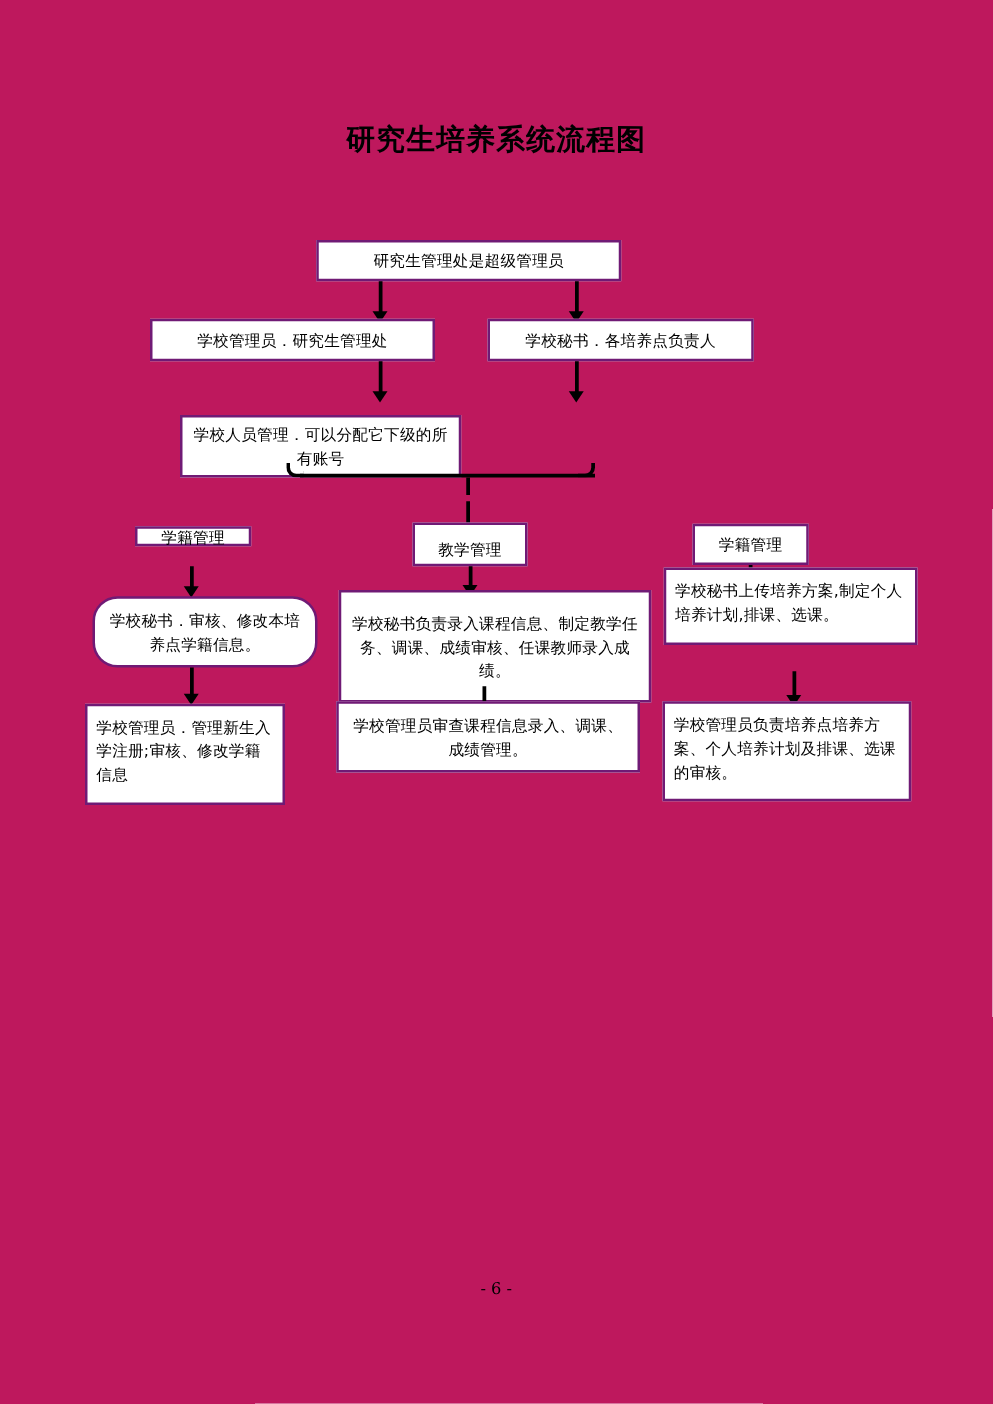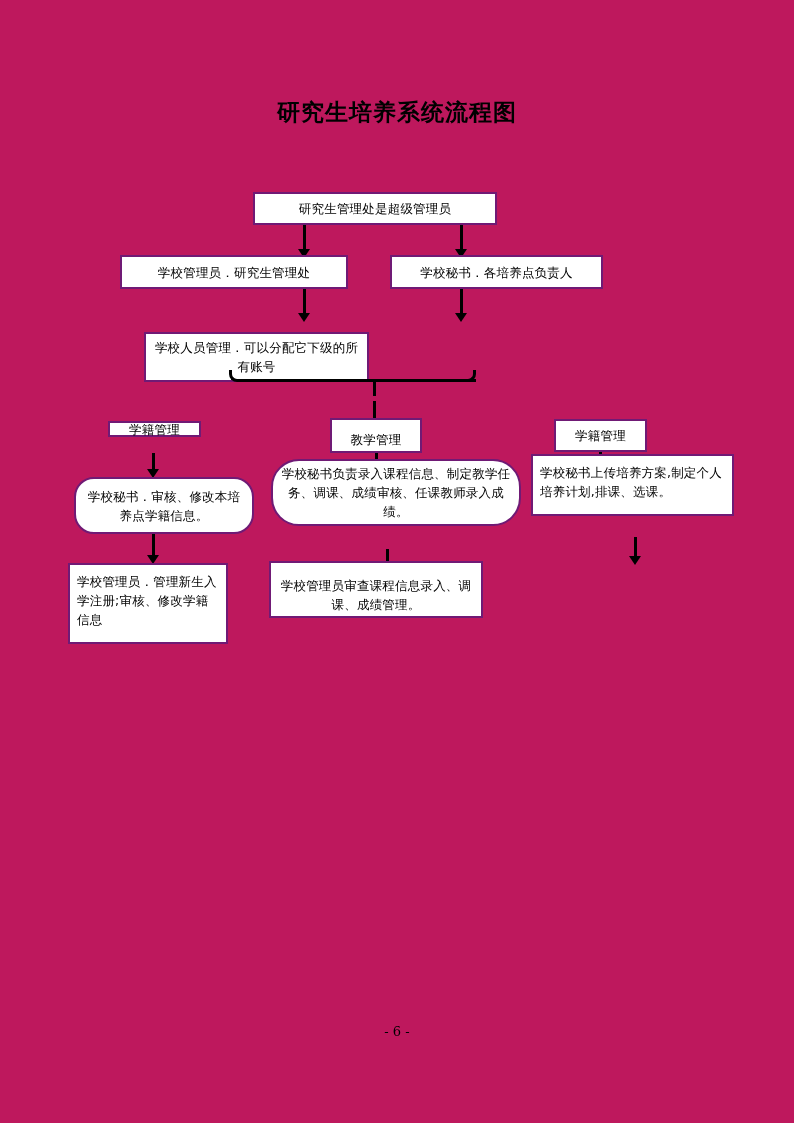--- a/index.html
+++ b/index.html
@@ -166,37 +166,40 @@
   <div class="vline" style="left:152px; top:534px; height:25px;"></div>
   <div class="arrowhead" style="left:147px; top:555px;"></div>
 
   <div class="node left-text" style="left:68px; top:563px; width:160px; height:81px;justify-content:center;">
     <span class="txt">学校管理员．管理新生入学注册;审核、修改学籍信息</span>
   </div>
 
   <div class="vline" style="left:375px; top:453px; height:19px;"></div>
   <div class="arrowhead" style="left:370px; top:468px;"></div>
 
-  <div class="node" style="left:271px; top:459px; width:250px; height:67px;border-radius:28px;">
+  <div class="node" style="left:271px; top:472px; width:250px; height:90px;">
     <span class="txt">学校秘书负责录入课程信息、制定教学任务、调课、成绩审核、任课教师录入成绩。</span>
   </div>
 
   <div class="vline" style="left:386px; top:549px; height:22px;"></div>
   <div class="arrowhead" style="left:381px; top:567px;"></div>
 
-  <div class="node" style="left:269px; top:561px; width:214px; height:57px;align-items:flex-end;">
+  <div class="node" style="left:269px; top:561px; width:243px; height:57px;">
     <span class="txt">学校管理员审查课程信息录入、调课、成绩管理。</span>
   </div>
 
   <div class="vline" style="left:599px; top:452px; height:20px;"></div>
   <div class="arrowhead" style="left:594px; top:468px;"></div>
 
   <div class="node left-text" style="left:531px; top:454px; width:203px; height:62px;">
     <span class="txt">学校秘书上传培养方案,制定个人培养计划,排课、选课。</span>
   </div>
 
   <div class="vline" style="left:634px; top:537px; height:23px;"></div>
   <div class="arrowhead" style="left:629px; top:556px;"></div>
 
+  <div class="node left-text" style="left:530px; top:561px; width:199px; height:80px;">
+    <span class="txt">学校管理员负责培养点培养方案、个人培养计划及排课、选课的审核。</span>
+  </div>
 
   <div id="footer">- 6 -</div>
 
 </div>
 
 </body></html>

